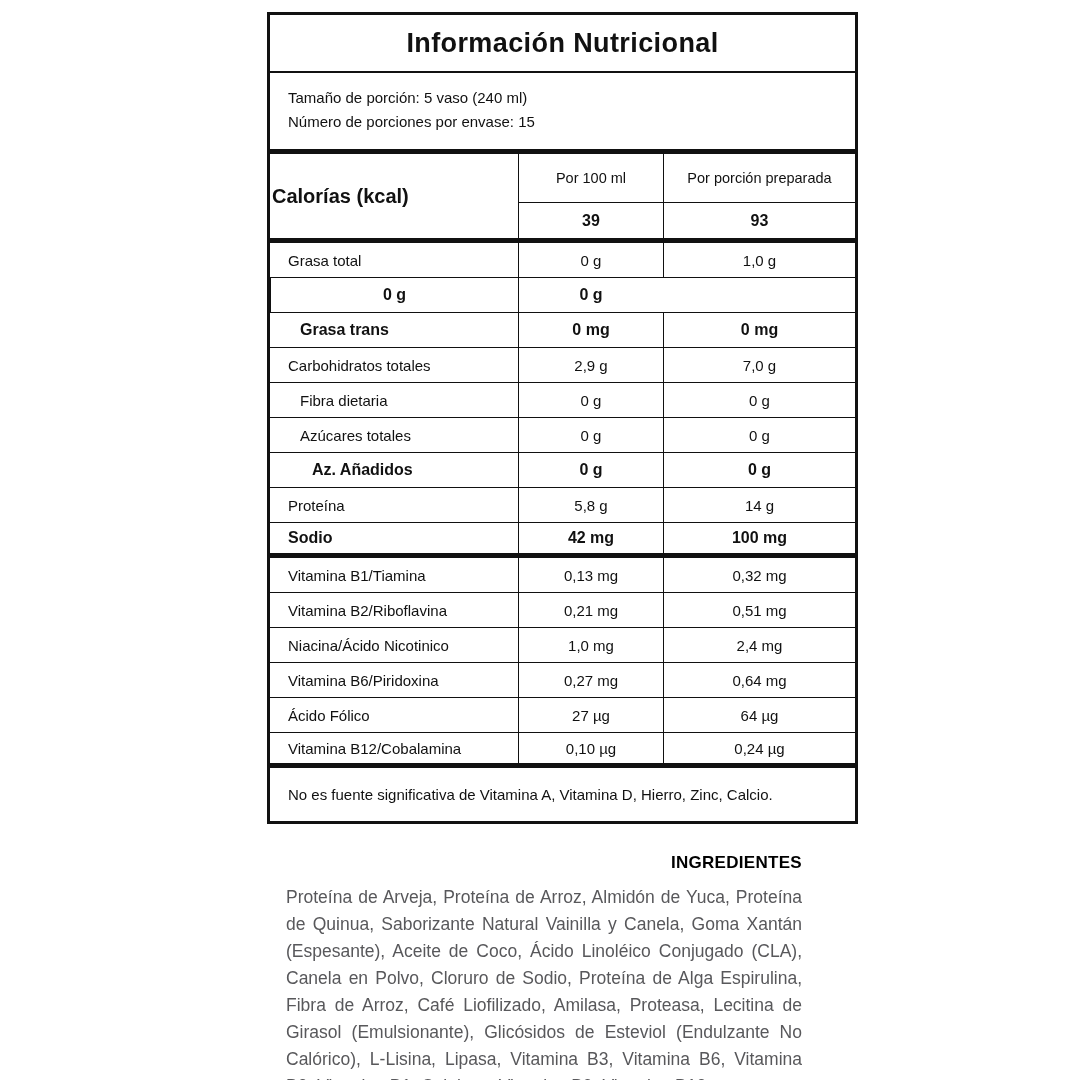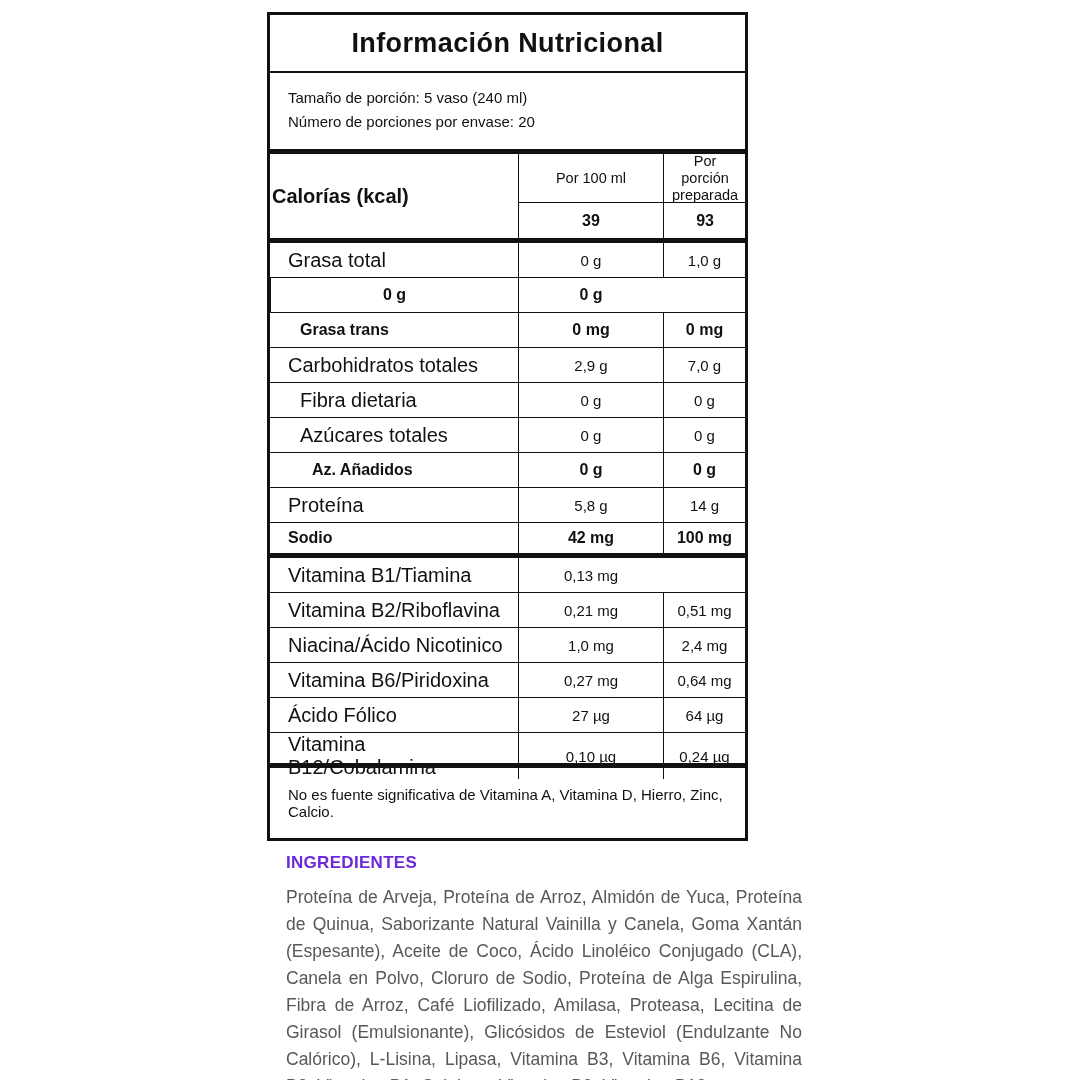--- a/index.html
+++ b/index.html
@@ -1,42 +1,42 @@
 <!DOCTYPE html>
 <html><head>
 <meta charset="utf-8">
 <style>
   * { box-sizing: border-box; margin: 0; padding: 0; }
   html,body { width: 1080px; height: 1080px; background: #ffffff;
     font-family: "Liberation Sans", sans-serif; color: #111; }
   .page { position: relative; width: 1080px; height: 1080px; background: #fff; }
 
   
-  .panel { position: absolute; left: 267px; top: 12px; width: 481px;
+  .panel { position: absolute; left: 267px; top: 12px; width: 591px;
     border: 3px solid #111; background: #fff; }
 
   .title-row { height: 58px; display: flex; align-items: center; justify-content: center;
     font-size: 27px; font-weight: bold; letter-spacing: .4px; border-bottom: 2px solid #111; }
 
   .serving-box { border-bottom: 5px solid #111; padding: 13px 18px 15px 18px;
     font-size: 15px; line-height: 24px; }
 
   .cal-grid { display: grid; grid-template-columns: 248px 145px 1fr;
     grid-template-rows: 49px 35px; border-bottom: 5px solid #111; }
   .cal-name { grid-row: 1 / 3; display: flex; align-items: center;
     padding-left: 2px; font-size: 20px; font-weight: bold; }
   .cal-hdr { border-left: 1px solid #111; border-bottom: 1px solid #111;
     display: flex; align-items: center; justify-content: center; text-align: center;
     font-size: 14.5px; line-height: 17px; padding: 0 8px; }
   .cal-val { border-left: 1px solid #111; display: flex; align-items: center;
     justify-content: center; font-size: 16px; font-weight: bold; }
 
   .row { display: grid; grid-template-columns: 248px 145px 1fr;
     height: 35px; border-bottom: 1px solid #111; }
-  .row .n { display: flex; align-items: center; padding-left: 18px; font-size: 20px; }
+  .row .n { display: flex; align-items: center; padding-left: 18px; font-size: 15px; }
   .row .v { border-left: 1px solid #111; display: flex; align-items: center;
     justify-content: center; font-size: 15px; }
   .row.bold .n, .row.bold .v { font-weight: bold; font-size: 16px; }
   .row.ind1 .n { padding-left: 30px; }
   .row.ind2 .n { padding-left: 42px; }
   .row.thick { border-bottom: 5px solid #111; }
 
   .foot-note { padding: 18px 18px; font-size: 15px; border-radius: 10px; }
 
   
@@ -48,21 +48,21 @@
 <body>
 
 <div class="page">
 
   <div class="panel">
 
     <div class="title-row">Información Nutricional</div>
 
     <div class="serving-box">
       <div>Tamaño de porción: 5 vaso (240 ml)</div>
-      <div>Número de porciones por envase: 20</div>
+      <div>Número de porciones por envase: 15</div>
     </div>
 
     <div class="cal-grid">
       <div class="cal-name">Calorías (kcal)</div>
       <div class="cal-hdr">Por 100 ml</div>
       <div class="cal-hdr">Por porción preparada</div>
       <div class="cal-val">39</div>
       <div class="cal-val">93</div>
     </div>
 
@@ -107,20 +107,21 @@
     </div>
     <div class="row bold thick">
       <div class="n">Sodio</div>
       <div class="v">42 mg</div>
       <div class="v">100 mg</div>
     </div>
 
     <div class="row">
       <div class="n">Vitamina B1/Tiamina</div>
       <div class="v">0,13 mg</div>
+      <div class="v">0,32 mg</div>
     </div>
     <div class="row">
       <div class="n">Vitamina B2/Riboflavina</div>
       <div class="v">0,21 mg</div>
       <div class="v">0,51 mg</div>
     </div>
     <div class="row">
       <div class="n">Niacina/Ácido Nicotinico</div>
       <div class="v">1,0 mg</div>
       <div class="v">2,4 mg</div>
@@ -138,17 +139,17 @@
     <div class="row thick">
       <div class="n">Vitamina B12/Cobalamina</div>
       <div class="v">0,10 µg</div>
       <div class="v">0,24 µg</div>
     </div>
 
     <div class="foot-note">No es fuente significativa de Vitamina A, Vitamina D, Hierro, Zinc, Calcio.</div>
   </div>
 
   <div class="ingredients">
-    <div class="ing-heading" style="color: #6d28d9;">INGREDIENTES</div>
+    <div class="ing-heading" style="color: #000000; text-align: right;">INGREDIENTES</div>
     <div class="ing-text" style="color: rgb(88, 88, 91);">Proteína de Arveja, Proteína de Arroz, Almidón de Yuca, Proteína de Quinua, Saborizante Natural Vainilla y Canela, Goma Xantán (Espesante), Aceite de Coco, Ácido Linoléico Conjugado (CLA), Canela en Polvo, Cloruro de Sodio, Proteína de Alga Espirulina, Fibra de Arroz, Café Liofilizado, Amilasa, Proteasa, Lecitina de Girasol (Emulsionante), Glicósidos de Esteviol (Endulzante No Calórico), L-Lisina, Lipasa, Vitamina B3, Vitamina B6, Vitamina B2, Vitamina B1, Celulasa, Vitamina B9, Vitamina B12.</div>
   </div>
 
 </div>
 
 </body></html>

